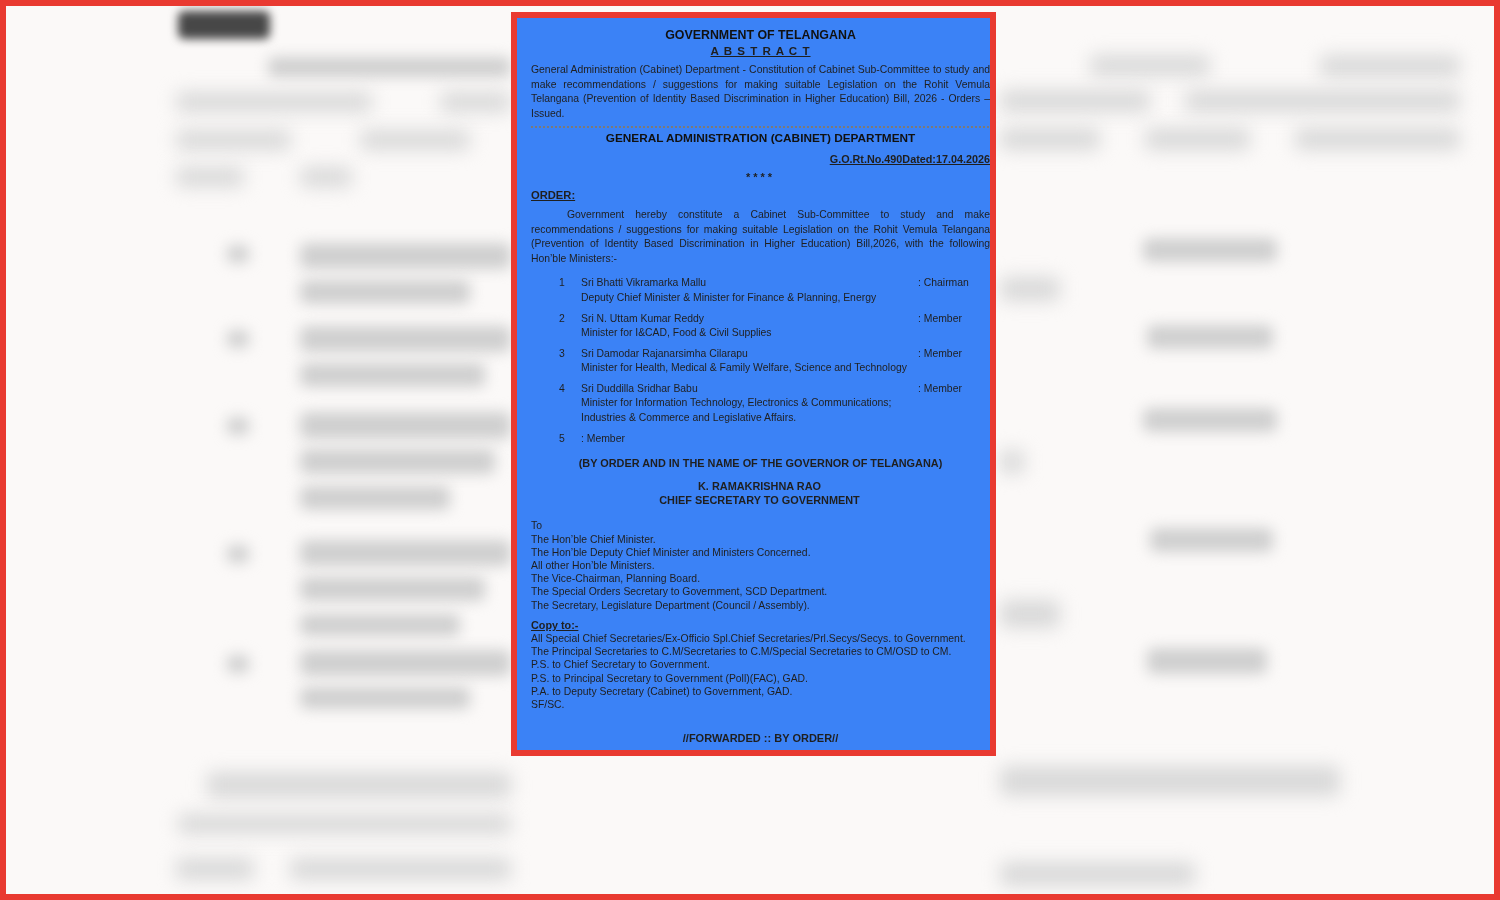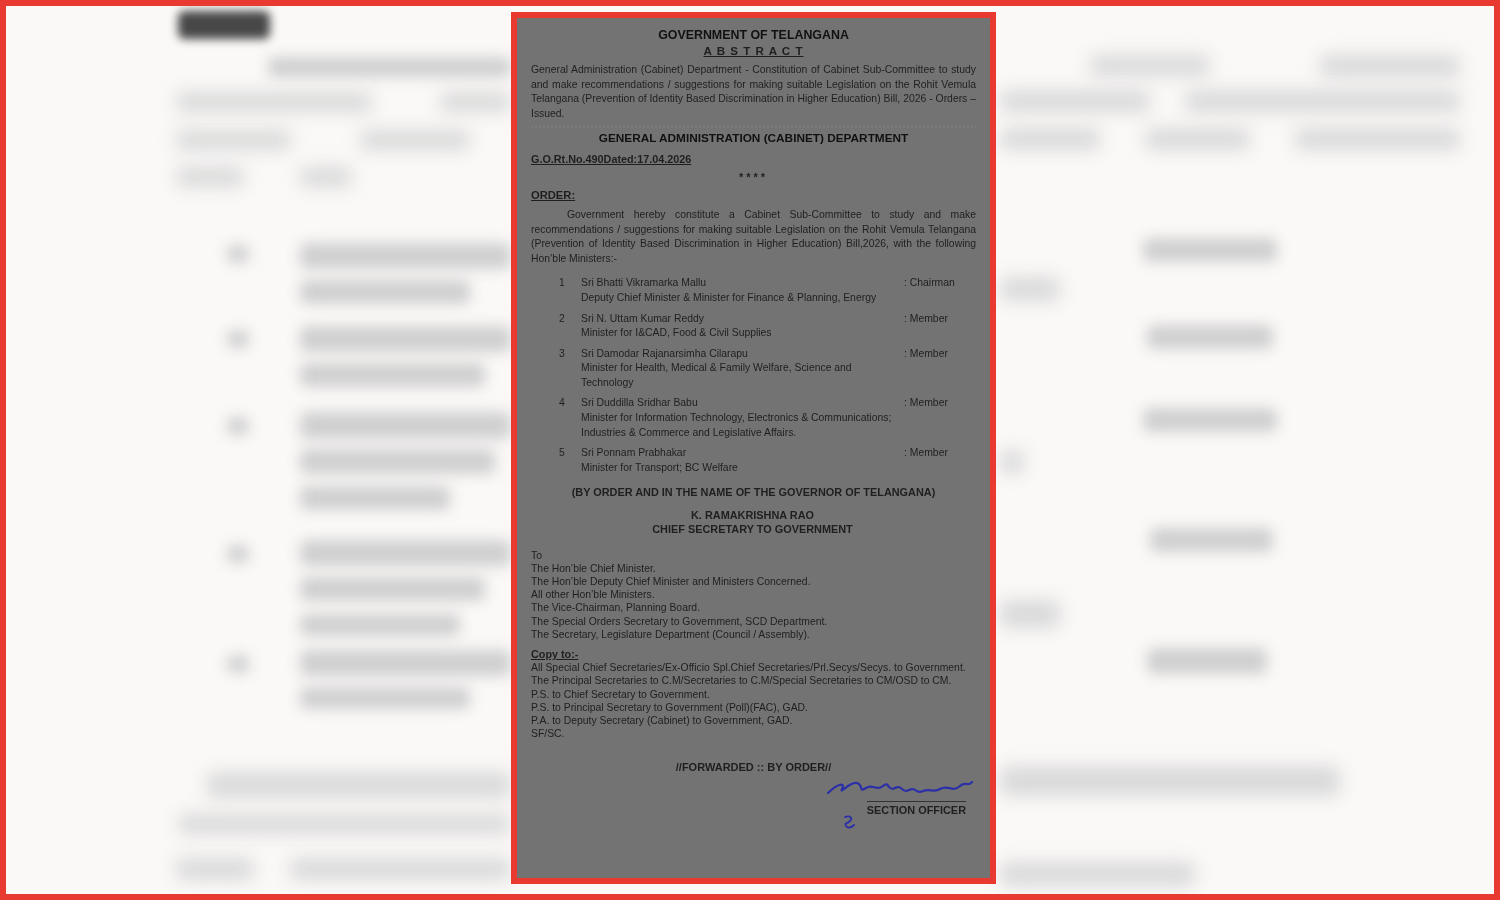--- a/index.html
+++ b/index.html
@@ -15,34 +15,34 @@
     box-sizing:border-box;
   }
   
   .backdrop{position:absolute;inset:0;z-index:1;}
   .bb{position:absolute;background:#cfcfcf;border-radius:6px;filter:blur(7px);}
   .bb.dark{background:#474747;filter:blur(5px);}
   .bb.soft{background:#d9d9d9;filter:blur(9px);}
 
   
   .doc{
-    position:absolute;left:511px;top:12px;width:485px;height:872px;
-    box-sizing:border-box;background:#737373;border:6px solid #e93a31;
-    padding:8px 14px 4px 14px;z-index:10;overflow:hidden;
+    position:absolute;left:511px;top:12px;width:485px;height:744px;
+    box-sizing:border-box;background:#3b82f6;border:6px solid #e93a31;
+    padding:8px 0 4px 14px;z-index:10;overflow:hidden;
     font-size:10.4px;line-height:14.6px;color:#1f1f1f;
   }
   .center{text-align:center;}
   .doc-title{font-size:12.4px;font-weight:bold;color:#111;margin-top:2px;}
   .abstract-label{font-size:11.6px;font-weight:bold;text-decoration:underline;letter-spacing:1px;margin-top:1px;margin-bottom:5px;}
   .abstract-text{text-align:justify;margin-bottom:3px;}
   .dotted-sep{height:3px;margin:1px 0 3px 0;
     background-image:repeating-linear-gradient(90deg,#7a7a7a 0 2px,transparent 2px 4px);
     background-size:100% 2px;background-repeat:no-repeat;background-position:0 1px;}
   .dept-heading{font-size:11.8px;font-weight:bold;color:#111;margin:3px 0 7px 0;}
-  .go-row{display:flex;justify-content:flex-start;font-size:10.8px;font-weight:bold;margin-bottom:3px;}
+  .go-row{display:flex;justify-content:flex-end;font-size:10.8px;font-weight:bold;margin-bottom:3px;}
   .go-row span{text-decoration:underline;}
   .stars{font-size:11px;font-weight:bold;letter-spacing:3px;margin-bottom:3px;}
   .order-label{font-size:11.2px;font-weight:bold;text-decoration:underline;margin:4px 0 5px 0;}
   .order-para{text-align:justify;text-indent:36px;margin-bottom:10px;}
   .m-list{margin:0 0 10px 0;}
   .m-row{display:flex;margin-bottom:6px;}
   .m-no{width:22px;flex:0 0 22px;margin-left:28px;}
   .m-body{flex:1;padding-right:6px;}
   .m-role{flex:0 0 72px;text-align:left;}
   .num-para{margin-bottom:7px;}
@@ -160,24 +160,20 @@
     <div class="m-row">
       <div class="m-no">4</div>
       <div class="m-body">
         <div>Sri Duddilla Sridhar Babu</div>
         <div>Minister for Information Technology, Electronics &amp; Communications; Industries &amp; Commerce and Legislative Affairs.</div>
       </div>
       <div class="m-role">: Member</div>
     </div>
     <div class="m-row">
       <div class="m-no">5</div>
-      <div class="m-body">
-        <div>Sri Ponnam Prabhakar</div>
-        <div>Minister for Transport; BC Welfare</div>
-      </div>
       <div class="m-role">: Member</div>
     </div>
   </div>
 
 
   <div class="center by-order">(BY ORDER AND IN THE NAME OF THE GOVERNOR OF TELANGANA)</div>
 
   <div class="signatory">
     <div>K. RAMAKRISHNA RAO</div>
     <div>CHIEF SECRETARY TO GOVERNMENT</div>

